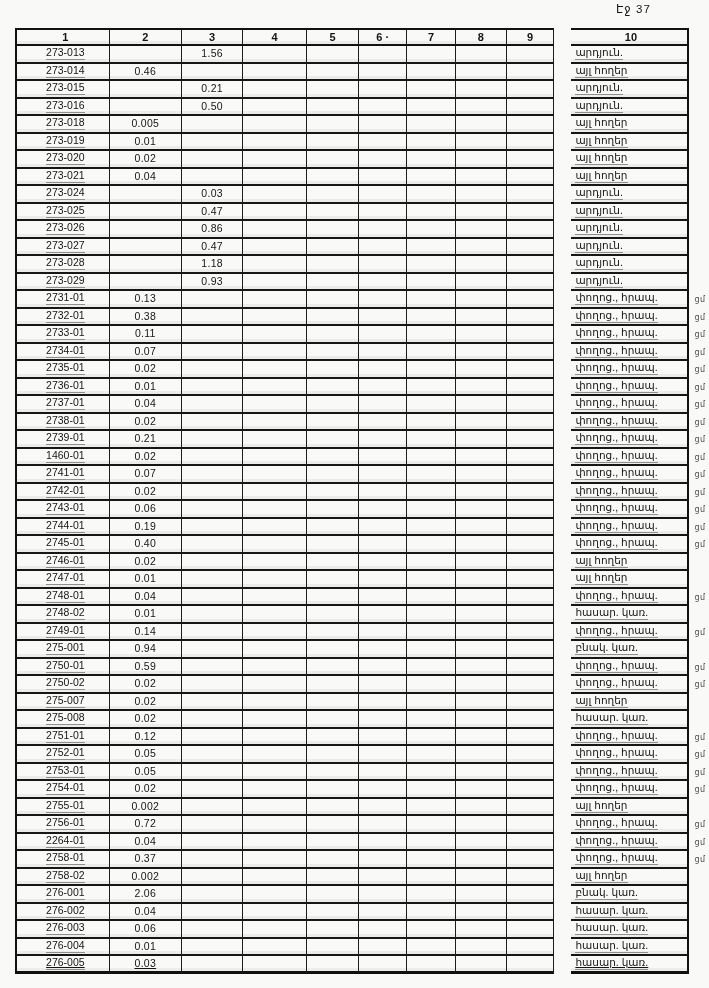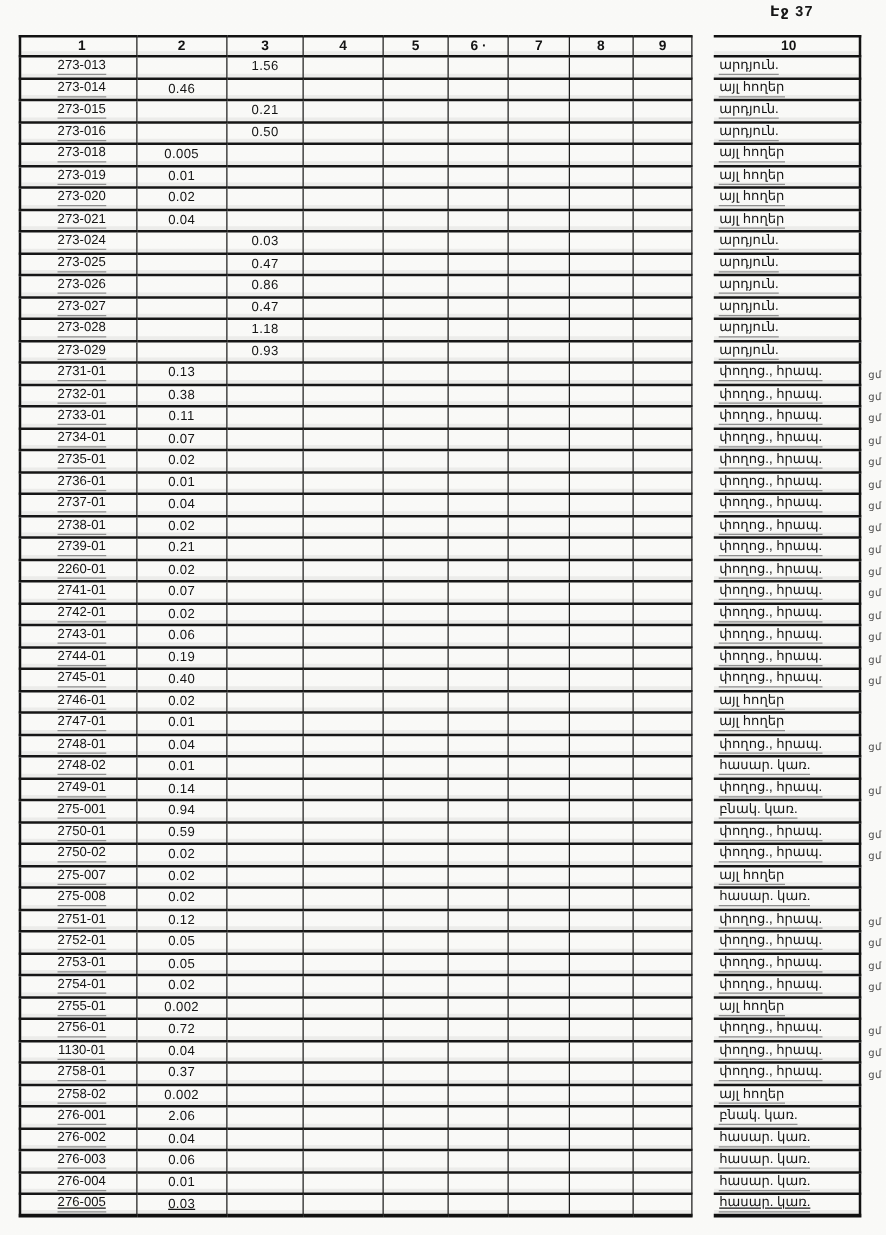--- a/index.html
+++ b/index.html
@@ -15,21 +15,21 @@
     width: 709px; height: 988px;
     background:
       linear-gradient(0deg, rgba(0,0,0,0.012), rgba(0,0,0,0.012)),
       #fcfcfa;
   }
   .page-label {
     position: absolute;
     top: 2px; left: 616px;
     width: 60px;
     font-size: 11.5px;
-    font-weight: bold;
+    font-weight: normal;
     letter-spacing: 1px;
     color: #161616;
   }
   .scan-table {
     position: absolute;
     left: 15px; top: 28px;
     width: 699px;
   }
   .trow {
     display: flex;
@@ -543,21 +543,21 @@
           <div class="cell c7"></div>
           <div class="cell c8"></div>
           <div class="cell c9"></div>
           <div class="cell c10">
             <span class="smear">փողոց., հրապ.</span>
           </div>
           <div class="gutter">ցմ</div>
         </div>
         <div class="trow">
           <div class="cell c1">
-            <span class="smear">2260-01</span>
+            <span class="smear">1460-01</span>
           </div>
           <div class="cell c2">
             <span class="num">0.02</span>
           </div>
           <div class="cell c3"></div>
           <div class="cell c4"></div>
           <div class="cell c5"></div>
           <div class="cell c6"></div>
           <div class="cell c7"></div>
           <div class="cell c8"></div>
@@ -961,21 +961,21 @@
           <div class="cell c7"></div>
           <div class="cell c8"></div>
           <div class="cell c9"></div>
           <div class="cell c10">
             <span class="smear">փողոց., հրապ.</span>
           </div>
           <div class="gutter">ցմ</div>
         </div>
         <div class="trow">
           <div class="cell c1">
-            <span class="smear">1130-01</span>
+            <span class="smear">2264-01</span>
           </div>
           <div class="cell c2">
             <span class="num">0.04</span>
           </div>
           <div class="cell c3"></div>
           <div class="cell c4"></div>
           <div class="cell c5"></div>
           <div class="cell c6"></div>
           <div class="cell c7"></div>
           <div class="cell c8"></div>

